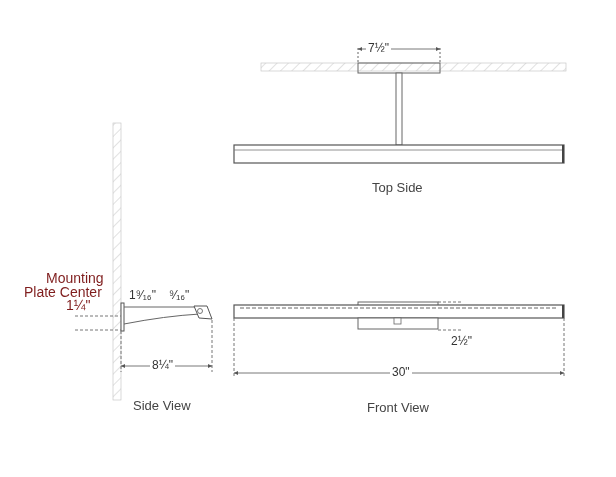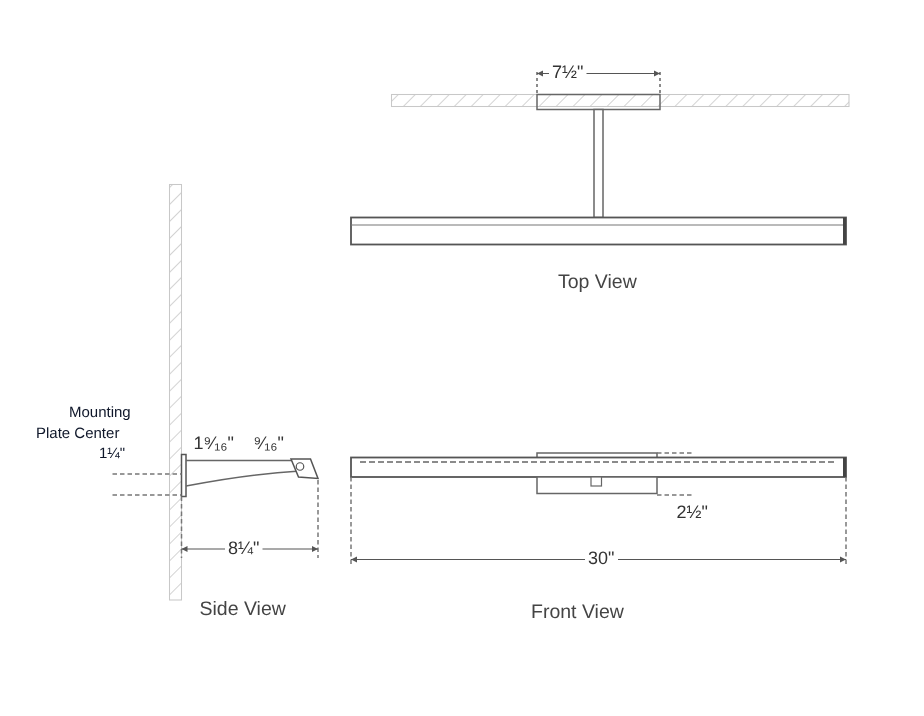--- a/index.html
+++ b/index.html
@@ -1,19 +1,19 @@
 <!DOCTYPE html>
 <html><head>
 <meta charset="utf-8">
 <style>
   html, body { margin:0; padding:0; background:#ffffff; }
   body { width:616px; height:477px; position:relative; overflow:hidden;
          font-family:"Liberation Sans", sans-serif; color:#333; }
   svg { position:absolute; left:0; top:0; }
-  .lbl { position:absolute; font-size:10px; color:#0f172a; white-space:nowrap; }
+  .lbl { position:absolute; font-size:14px; color:#7f1d1d; white-space:nowrap; }
   .dim { position:absolute; font-size:12px; color:#333; white-space:nowrap; background:#fff; padding:0 2px; }
   .caption { position:absolute; font-size:13px; color:#444; white-space:nowrap; }
 </style>
 </head>
 <body>
 
 <svg width="616" height="477" viewBox="0 0 616 477">
   <defs>
     <pattern id="hatch" width="8" height="8" patternUnits="userSpaceOnUse" patternTransform="rotate(45)">
       <line x1="0" y1="0" x2="0" y2="8" stroke="#c4c4c4" stroke-width="1"></line>
@@ -61,25 +61,25 @@
     <line x1="438" y1="330" x2="461" y2="330" stroke="#777" stroke-dasharray="3,2"></line>
     <line x1="234" y1="318" x2="234" y2="378" stroke="#777" stroke-dasharray="3,2"></line>
     <line x1="564" y1="318" x2="564" y2="378" stroke="#777" stroke-dasharray="3,2"></line>
     <line x1="234" y1="373" x2="564" y2="373" stroke="#555" stroke-width="0.8"></line>
     <polygon points="234,373 238,371 238,375" fill="#555"></polygon>
     <polygon points="564,373 560,371 560,375" fill="#555"></polygon>
   </g>
 </svg>
 
 <div class="dim" style="left:366px; top:41px;">7½"</div>
-<div class="caption" style="left:372px; top:180px;">Top View</div>
+<div class="caption" style="left:372px; top:180px;">Top Side</div>
 
 <div class="lbl" style="left:46px; top:270px;">Mounting</div>
 <div class="lbl" style="left:24px; top:284px;">Plate Center</div>
 <div class="lbl" style="left:66px; top:297px;">1¼"</div>
 <div class="dim" style="left:127px; top:288px;">1⁹⁄₁₆"</div>
 <div class="dim" style="left:167px; top:288px;">⁹⁄₁₆"</div>
 <div class="dim" style="left:150px; top:358px;">8¼"</div>
 <div class="caption" style="left:133px; top:398px;">Side View</div>
 
 <div class="dim" style="left:449px; top:334px;">2½"</div>
 <div class="dim" style="left:390px; top:365px;">30"</div>
-<div class="caption" style="left:354px; top:400px;">Front View</div>
+<div class="caption" style="left:367px; top:400px;">Front View</div>
 
 </body></html>

